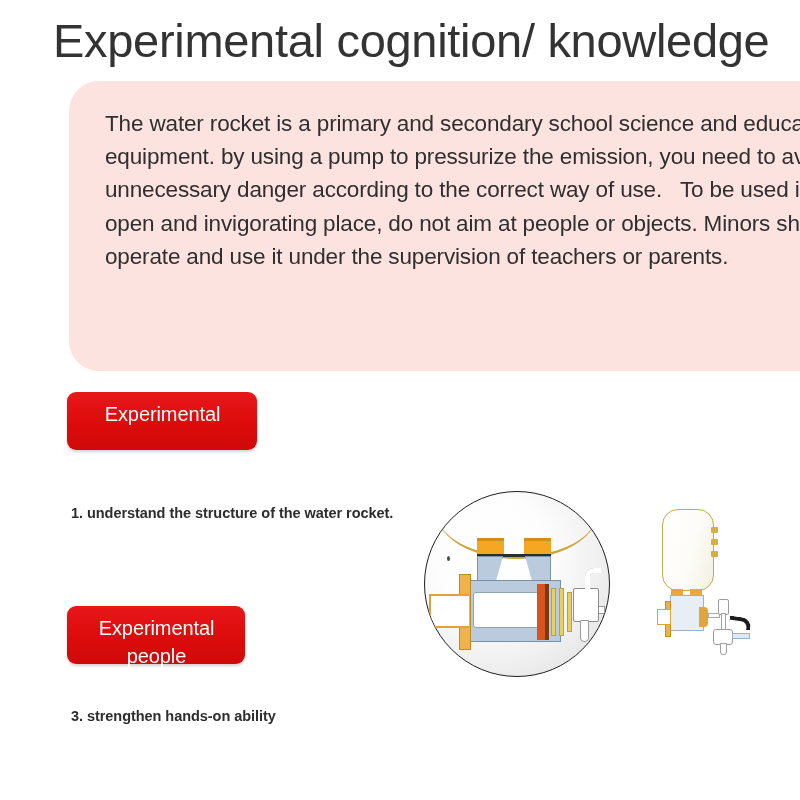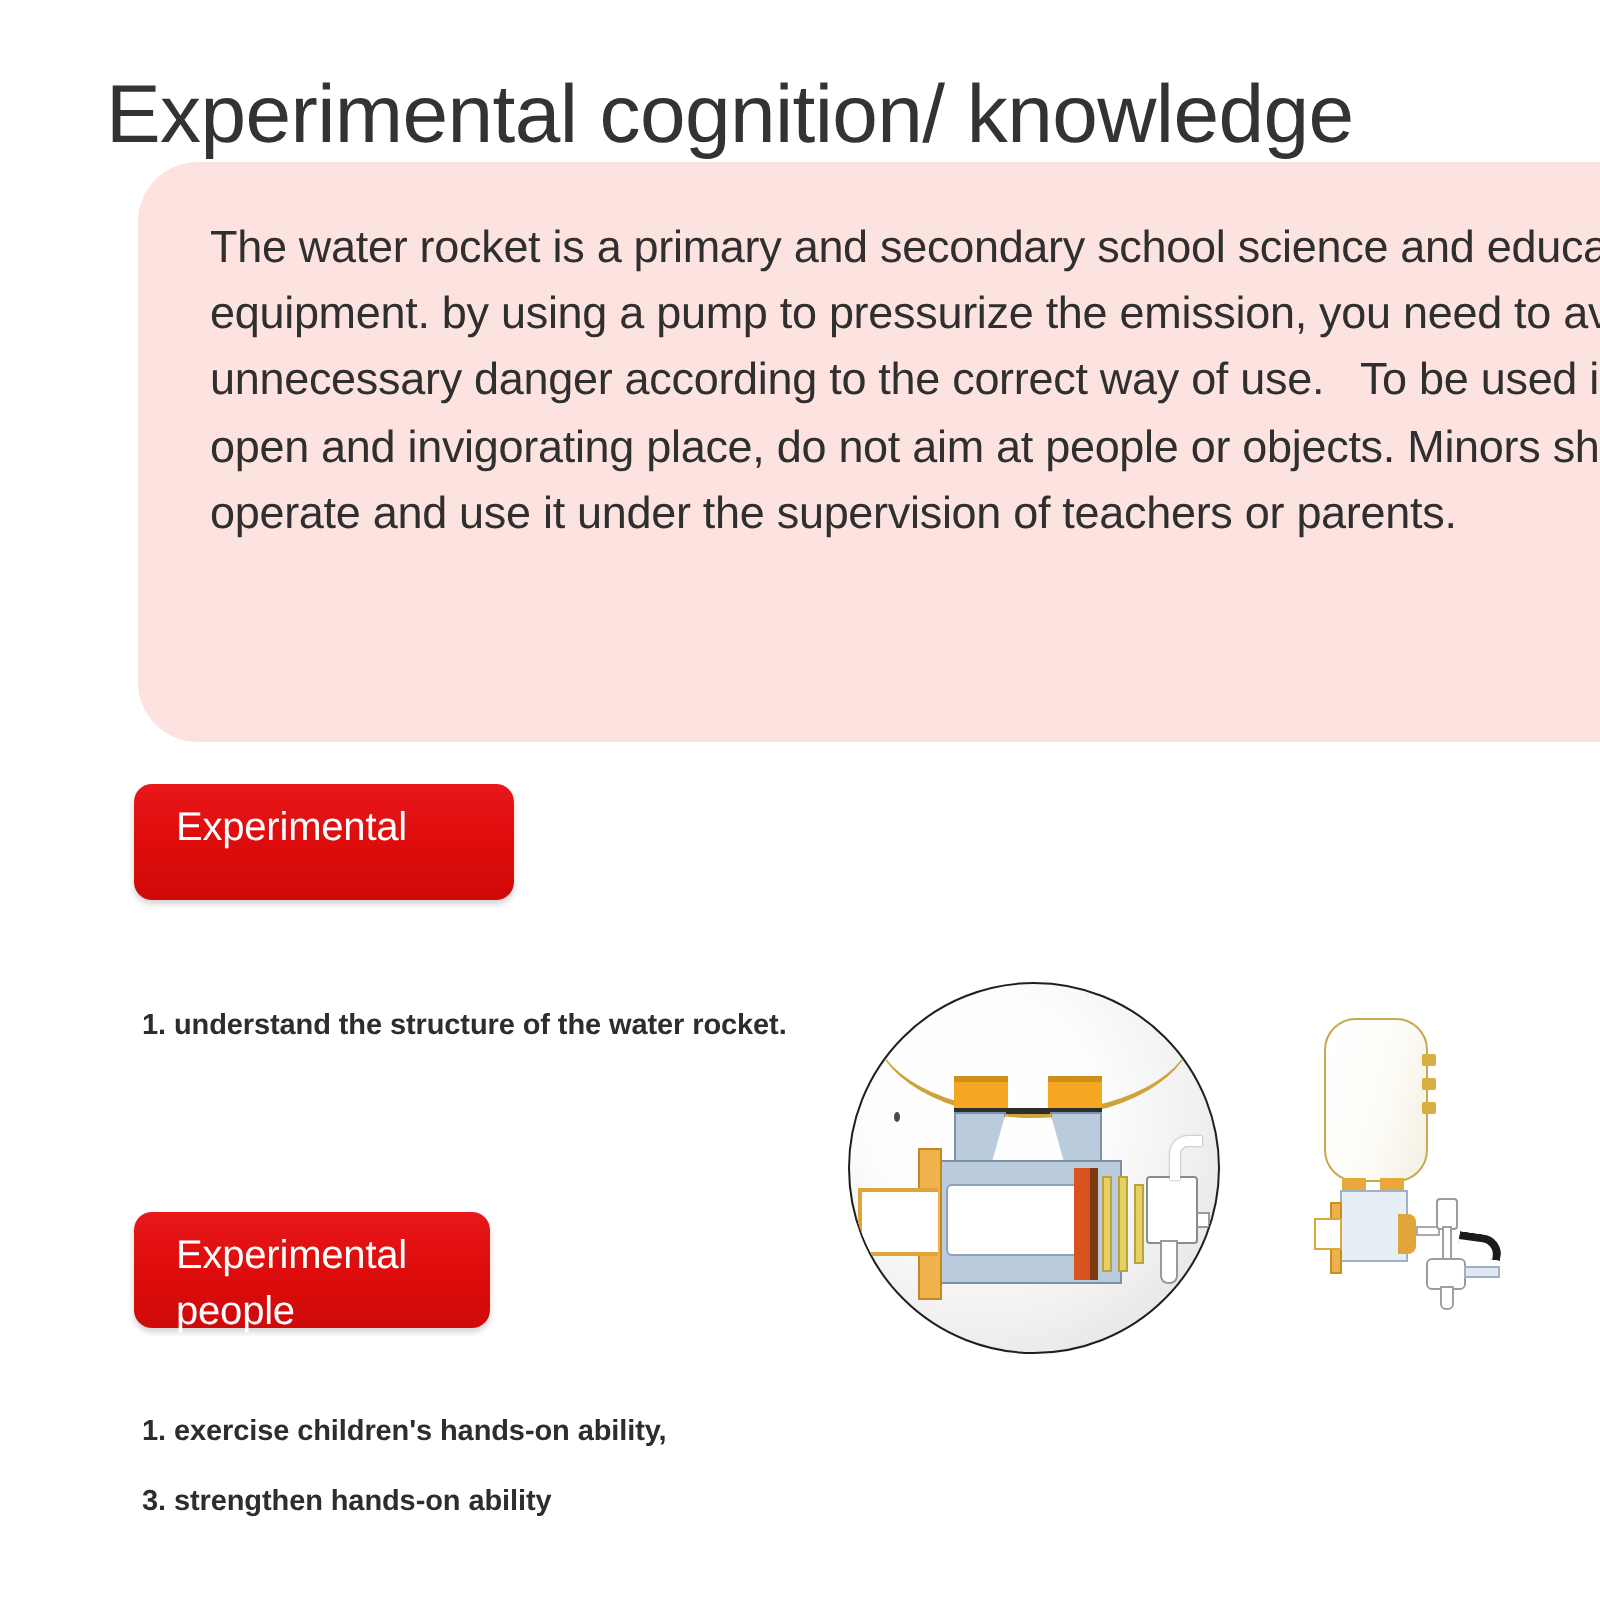--- a/index.html
+++ b/index.html
@@ -13,22 +13,22 @@
     font-family: "Liberation Sans", "DejaVu Sans", sans-serif;
     overflow: hidden;
     position: relative;
     color: #2b2b2b;
   }
 
   
   .page-title {
     position: absolute;
     left: 53px;
-    top: 32px;
-    font-size: 41px;
+    top: 16px;
+    font-size: 47px;
     line-height: 50px;
     font-weight: 400;
     color: #333333;
     letter-spacing: -0.3px;
     white-space: nowrap;
   }
 
   .pink-box {
     position: absolute;
     left: 69px;
@@ -59,20 +59,21 @@
     background: #e3100f;
     background: linear-gradient(180deg, #e8171a 0%, #dd0b0b 55%, #cf0a09 100%);
     border-radius: 9px;
     color: #ffffff;
     font-size: 20px;
     line-height: 28px;
     padding: 8px 20px 10px 21px;
     box-sizing: border-box;
     box-shadow: 0 2px 3px rgba(0,0,0,0.18);
     letter-spacing: -0.1px;
+    text-align: center;
   }
   .badge-keypoints {
     left: 67px;
     top: 392px;
     width: 190px;
     height: 58px;
   }
   .badge-purpose {
     left: 67px;
     top: 606px;
@@ -466,21 +467,20 @@
 <div class="list-block list-keypoints">
   <p class="list-item">1. understand the structure of the water rocket.</p>
 </div>
 
 <div class="red-badge badge-purpose">
   <span class="badge-line">Experimental</span>
   <span class="badge-line">people</span>
 </div>
 
 <div class="list-block list-purpose">
-  <p class="list-item">1. exercise children's hands-on ability,</p>
   <p class="list-item">3. strengthen hands-on ability</p>
 </div>
 
 <div class="photo-circle">
   <div class="speck"></div>
   <div class="bottle-shoulder"></div>
   <div class="neck-collar-l"></div>
   <div class="neck-collar-r"></div>
   <div class="neck-gap"></div>
   <div class="neck-body-l"></div>

